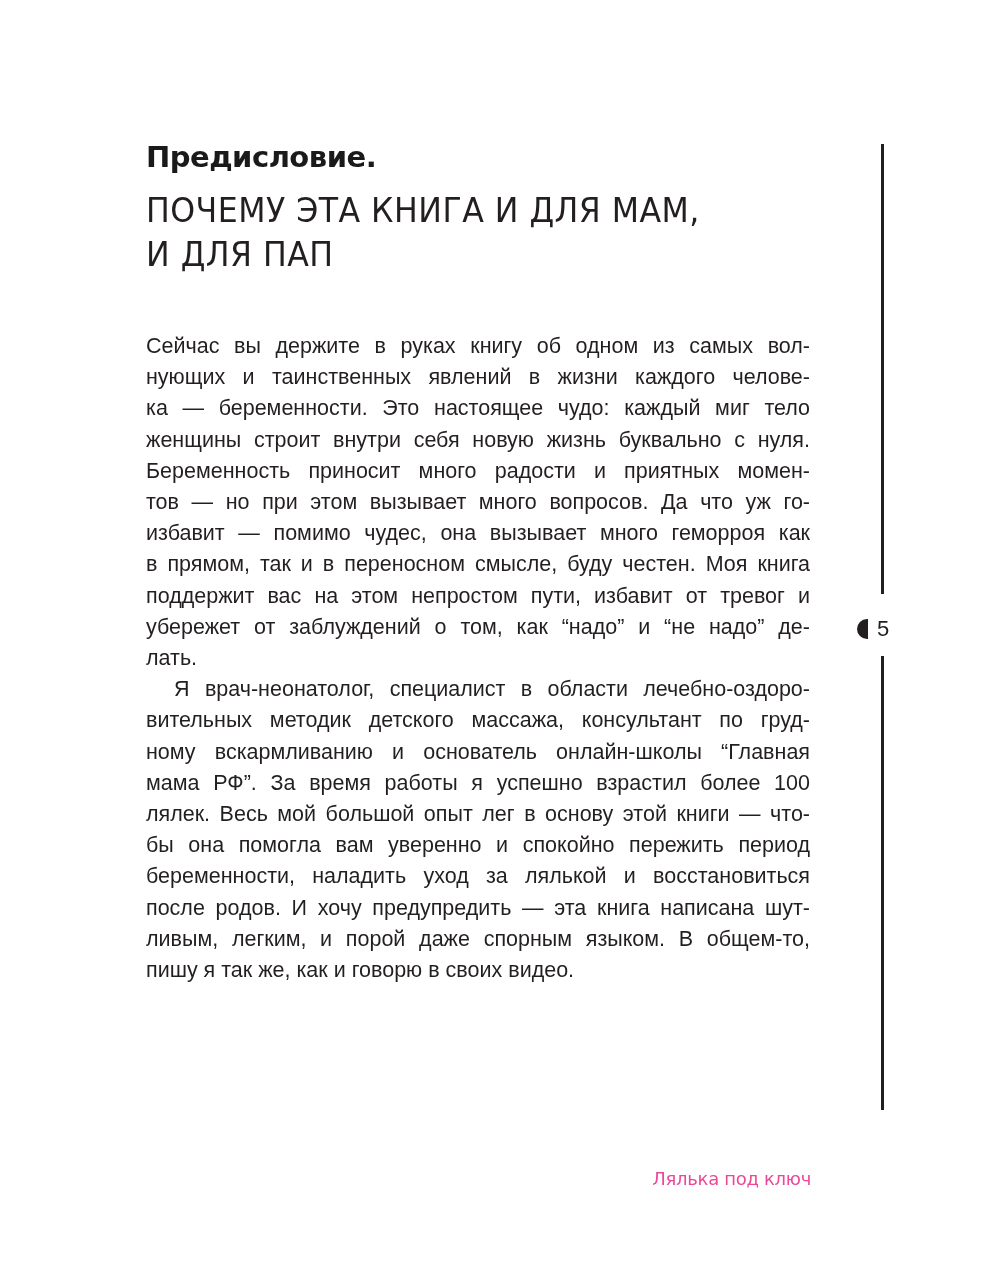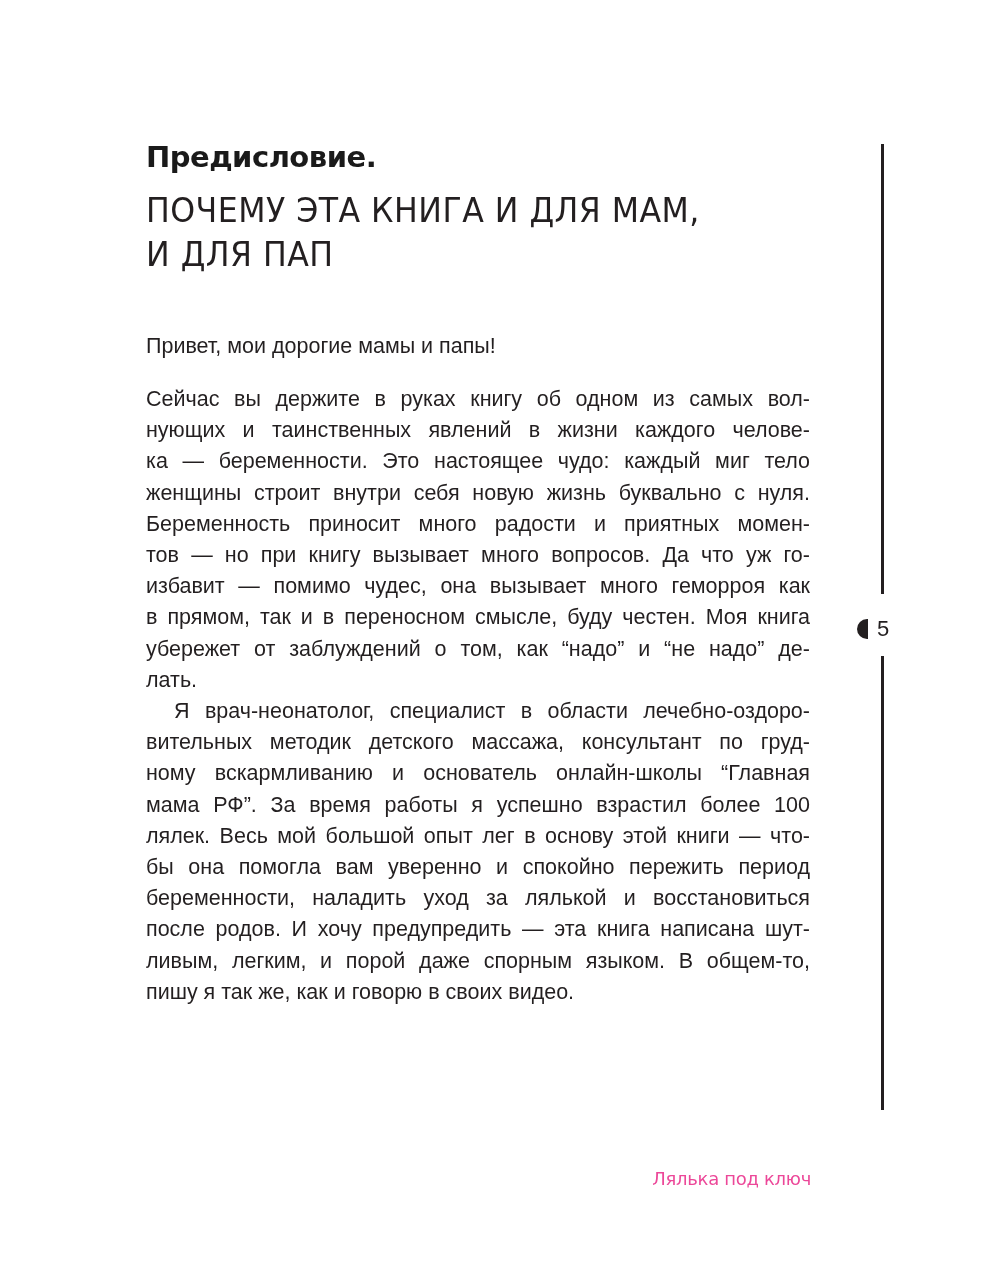--- a/index.html
+++ b/index.html
@@ -41,31 +41,31 @@
 <body>
 
 <div class="page">
   <div class="kicker">Предисловие.</div>
   <div class="title">
     <span>ПОЧЕМУ ЭТА КНИГА И ДЛЯ МАМ,</span>
     <span>И ДЛЯ ПАП</span>
   </div>
 
   <div class="body">
-    <p class="greeting">Привет, мои дорогие мамы и папы!</p>
     <div id="paras">
         <p class="para">
           <span class="line first">Сейчас вы держите в руках книгу об одном из самых вол-</span>
           <span class="line">нующих и таинственных явлений в жизни каждого челове-</span>
           <span class="line">ка — беременности. Это настоящее чудо: каждый миг тело</span>
           <span class="line">женщины строит внутри себя новую жизнь буквально с нуля.</span>
           <span class="line">Беременность приносит много радости и приятных момен-</span>
-          <span class="line">тов — но при книгу вызывает много вопросов. Да что уж го-</span>
+          <span class="line">тов — но при этом вызывает много вопросов. Да что уж го-</span>
           <span class="line">избавит — помимо чудес, она вызывает много геморроя как</span>
           <span class="line">в прямом, так и в переносном смысле, буду честен. Моя книга</span>
+          <span class="line">поддержит вас на этом непростом пути, избавит от тревог и</span>
           <span class="line">убережет от заблуждений о том, как “надо” и “не надо” де-</span>
           <span class="line last">лать.</span>
         </p>
         <p class="para indent">
           <span class="line first">Я врач-неонатолог, специалист в области лечебно-оздоро-</span>
           <span class="line">вительных методик детского массажа, консультант по груд-</span>
           <span class="line">ному вскармливанию и основатель онлайн-школы “Главная</span>
           <span class="line">мама РФ”. За время работы я успешно взрастил более 100</span>
           <span class="line">лялек. Весь мой большой опыт лег в основу этой книги — что-</span>
           <span class="line">бы она помогла вам уверенно и спокойно пережить период</span>

